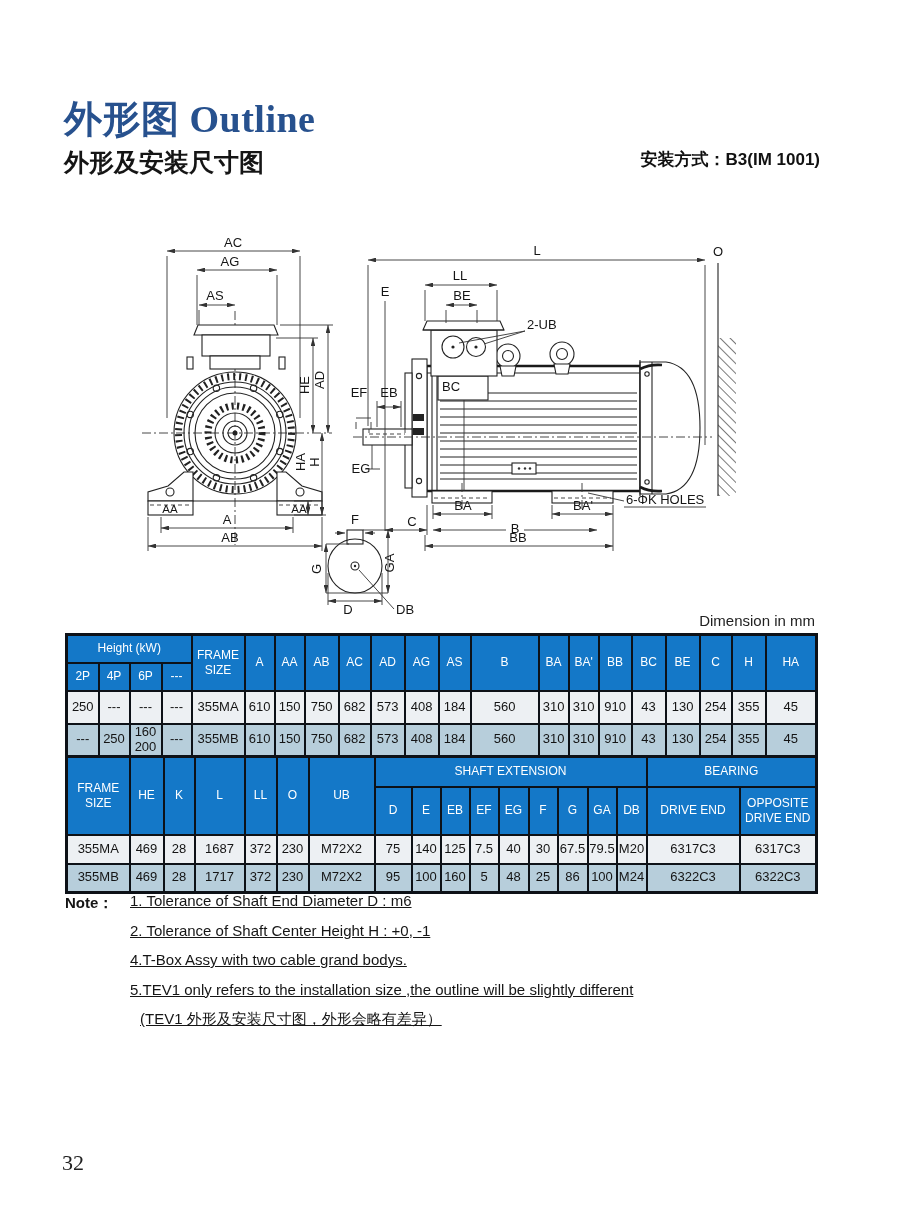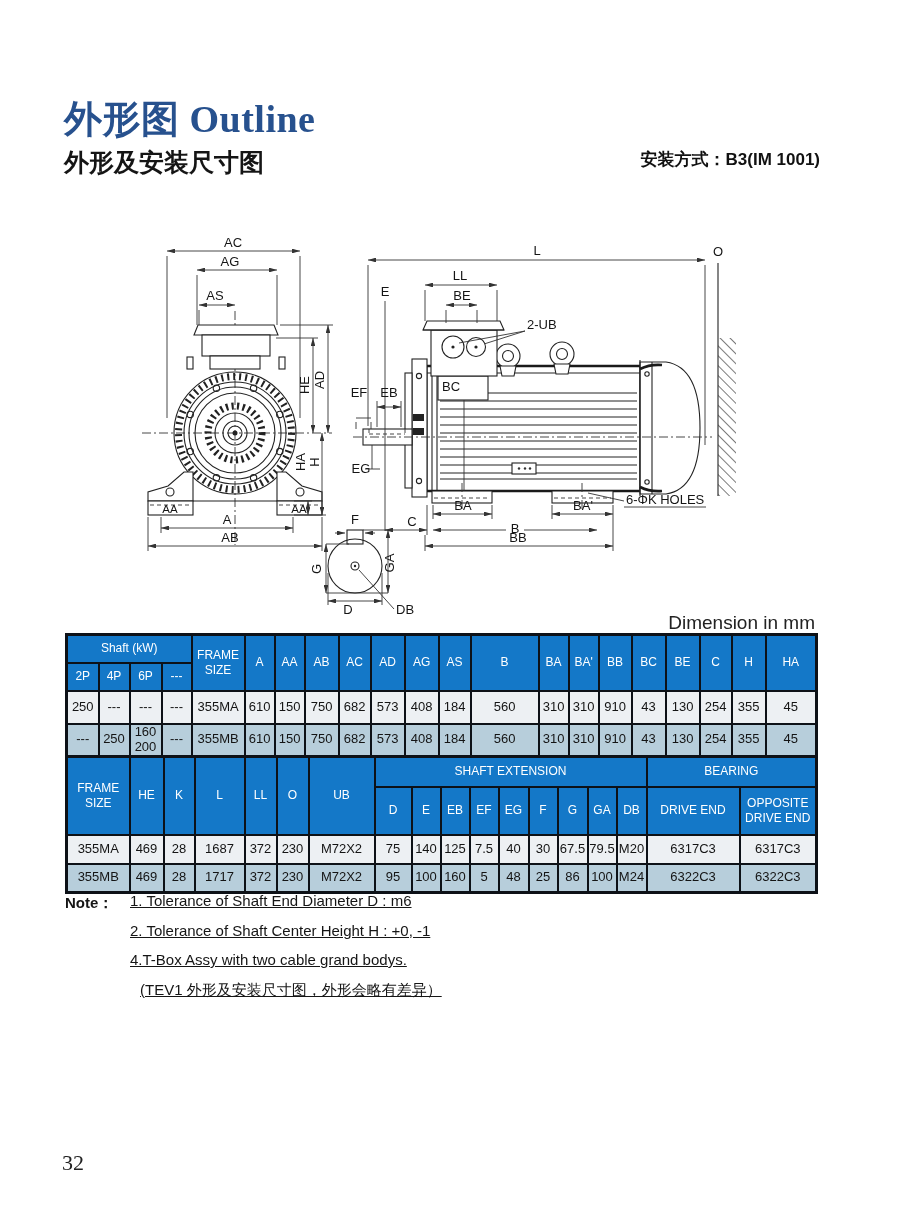--- a/index.html
+++ b/index.html
@@ -1,21 +1,21 @@
 <!DOCTYPE html>
 <html><head>
 <meta charset="utf-8">
 <style>
   html,body{margin:0;padding:0;background:#ffffff;}
   body{width:900px;height:1230px;position:relative;font-family:"Liberation Sans",sans-serif;color:#111;}
   .abs{position:absolute;}
   .page-title{left:64px;top:94px;font-size:38px;font-weight:bold;color:#27518e;letter-spacing:0.5px;white-space:nowrap;font-family:Liberation Serif, serif;}
   .page-subtitle{left:64px;top:146px;font-size:25px;font-weight:600;color:#151515;}
   .mount{left:560px;top:148px;width:260px;text-align:right;font-size:17px;font-weight:bold;color:#111;}
-  .dim-note{left:615px;top:612px;width:200px;text-align:right;font-size:19px;color:#222;}
+  .dim-note{left:615px;top:612px;width:200px;text-align:right;font-size:15px;color:#222;}
   .drawing{left:60px;top:233px;}
   table.dim-table{position:absolute;left:65px;border-collapse:collapse;table-layout:fixed;width:750px;border:3px solid #0d1117;}
   .t1{top:633px;}
   .t2{top:755px;}
   .dim-table th,.dim-table td{border:2px solid #0d1117;text-align:center;vertical-align:middle;padding:0;overflow:hidden;}
   .dim-table th{background:#1478c8;color:#ffffff;font-size:12px;font-weight:normal;white-space:pre-line;line-height:1.25;}
   .dim-table td{font-size:13px;color:#141414;white-space:pre-line;line-height:1.15;}
   tr.hr{height:28px;} tr.dr1{height:33px;} tr.gr{height:30px;} tr.sr{height:48px;} tr.dr2{height:29px;}
   tr.ra td{background:#edf0f3;}
   tr.rb td{background:#b7cedb;}
@@ -312,21 +312,21 @@
       <col style="width:30px">
       <col style="width:33px">
       <col style="width:34px">
       <col style="width:34px">
       <col style="width:32px">
       <col style="width:34px">
       <col style="width:51px">
     </colgroup>
   <tbody>
     <tr class="hr">
-      <th colspan="4">Shaft (kW)</th>
+      <th colspan="4">Height (kW)</th>
       <th rowspan="2">FRAME
 SIZE</th>
       <th rowspan="2">A</th>
       <th rowspan="2">AA</th>
       <th rowspan="2">AB</th>
       <th rowspan="2">AC</th>
       <th rowspan="2">AD</th>
       <th rowspan="2">AG</th>
       <th rowspan="2">AS</th>
       <th rowspan="2">B</th>
@@ -485,17 +485,18 @@
     </tr>
   </tbody>
 </table>
 
 <div class="abs notes">
   <span class="lbl">Note：</span>
   <div class="items">
     <p class="item">1. Tolerance  of  Shaft  End  Diameter  D : m6</p>
     <p class="item">2. Tolerance  of  Shaft  Center  Height  H : +0,  -1</p>
     <p class="item">4.T-Box Assy with two cable grand bodys.</p>
+    <p class="item">5.TEV1 only refers  to the installation size ,the outline will be slightly different</p>
     <p class="item cn">(TEV1 外形及安装尺寸图，外形会略有差异）</p>
   </div>
 </div>
 
 <div class="abs page-num">32</div>
 
 </body></html>

